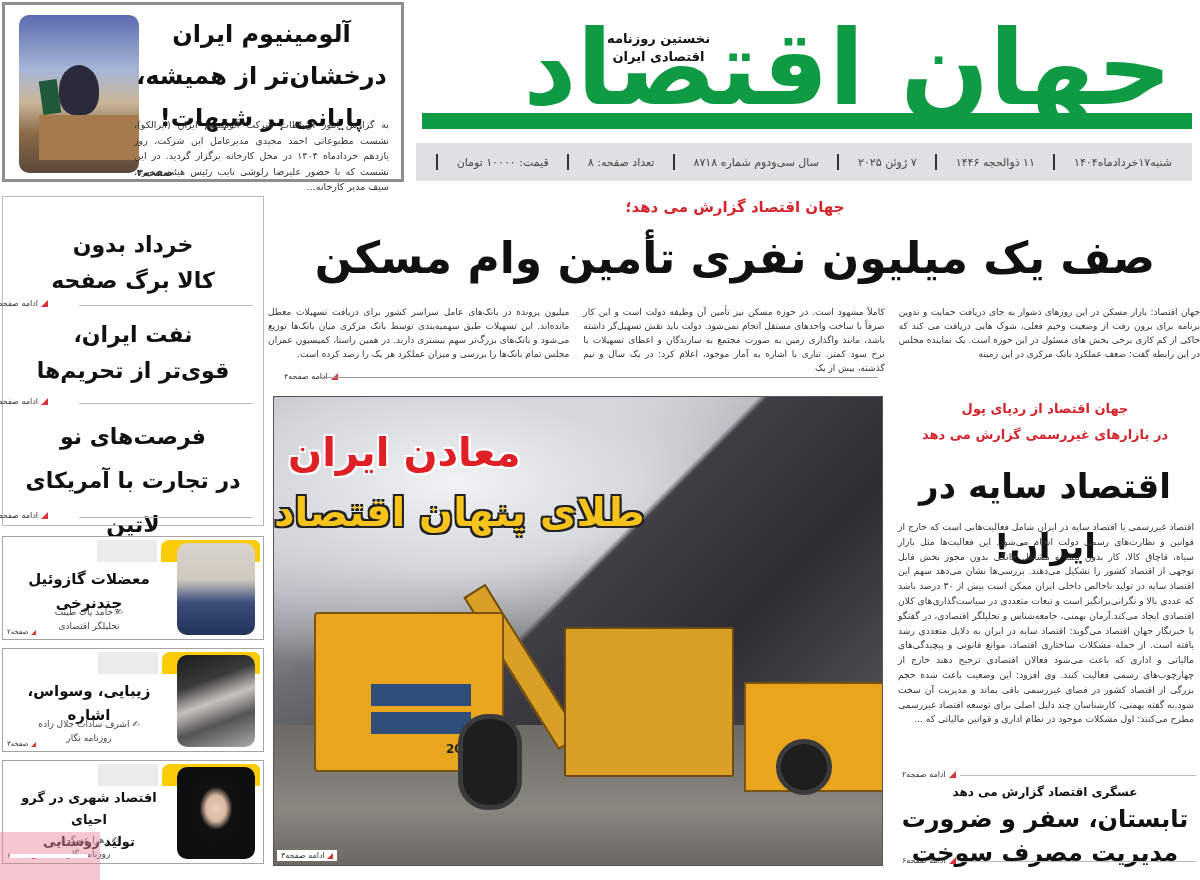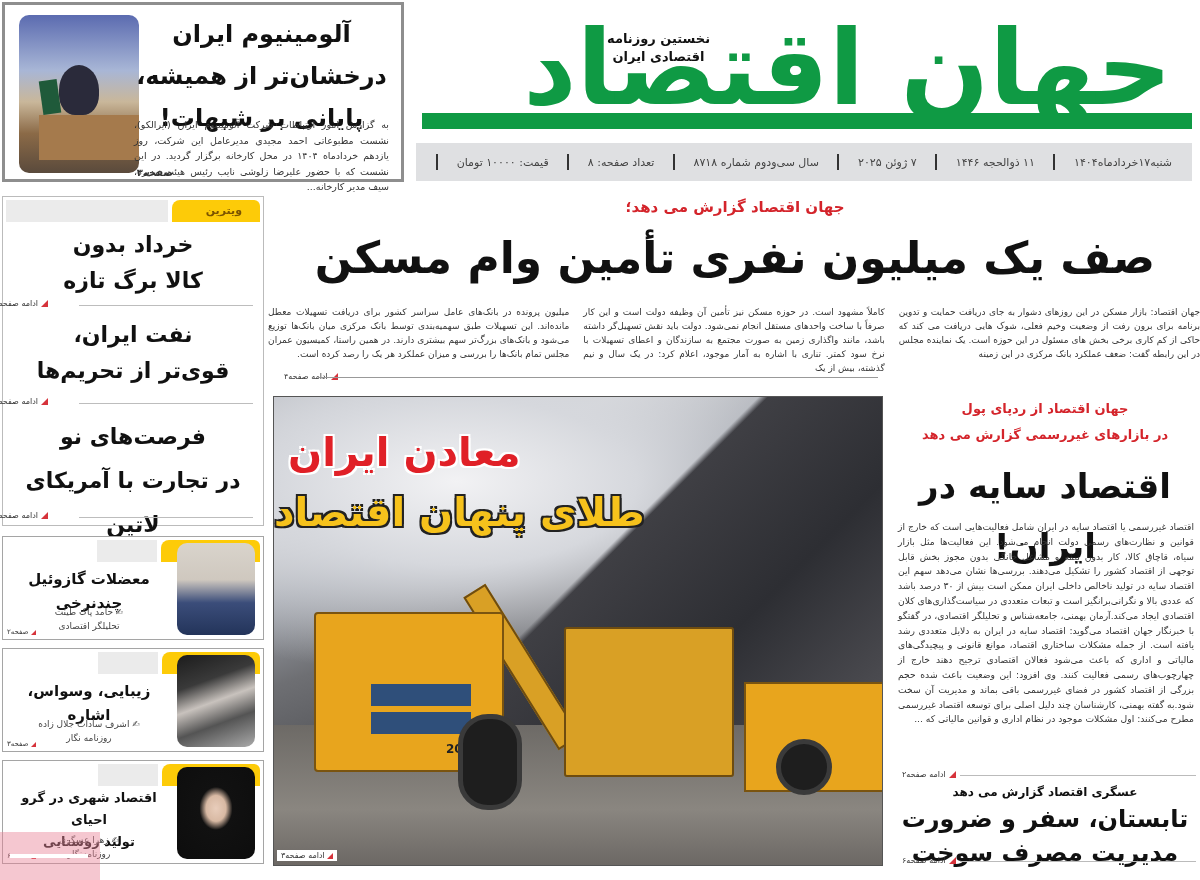--- a/index.html
+++ b/index.html
@@ -134,29 +134,24 @@
     <div class="person"></div>
     <div class="book"></div>
     <div class="podium"></div>
   </div>
   <div class="promo-title">آلومینیوم ایران درخشان‌تر از همیشه، پایانی بر شبهات!</div>
   <div class="promo-body">به گزارش امور ارتباطات شرکت آلومینیوم ایران (ایرالکو)، نشست مطبوعاتی احمد مجیدی مدیرعامل این شرکت، روز یازدهم خردادماه ۱۴۰۴ در محل کارخانه برگزار گردید. در این نشست که با حضور علیرضا زلوشی نایب رئیس هیئت مدیره، سیف مدیر کارخانه...</div>
   <div class="promo-page">صفحه۳</div>
 </div>
 
 <div class="vitrin">
-  <div class="tab-head">
-    <span class="tab-label">ویترین</span>
-    <span class="tab-notch"></span>
-    <span class="tab-fill"></span>
-  </div>
 
   <div class="vitrin-item" style="top:30px;">
     <div>خرداد بدون</div>
-    <div>کالا برگ تازه</div>
+    <div>کالا برگ صفحه</div>
   </div>
   <div class="cont" style="right:215px; top:102px;">
     <span class="mark"></span>
     <span>ادامه صفحه۲</span>
   </div>
   <div class="rule" style="left:76px; right:10px; top:108px;"></div>
 
   <div class="vitrin-item" style="top:120px;">
     <div>نفت ایران،</div>
     <div>قوی‌تر از تحریم‌ها</div>

